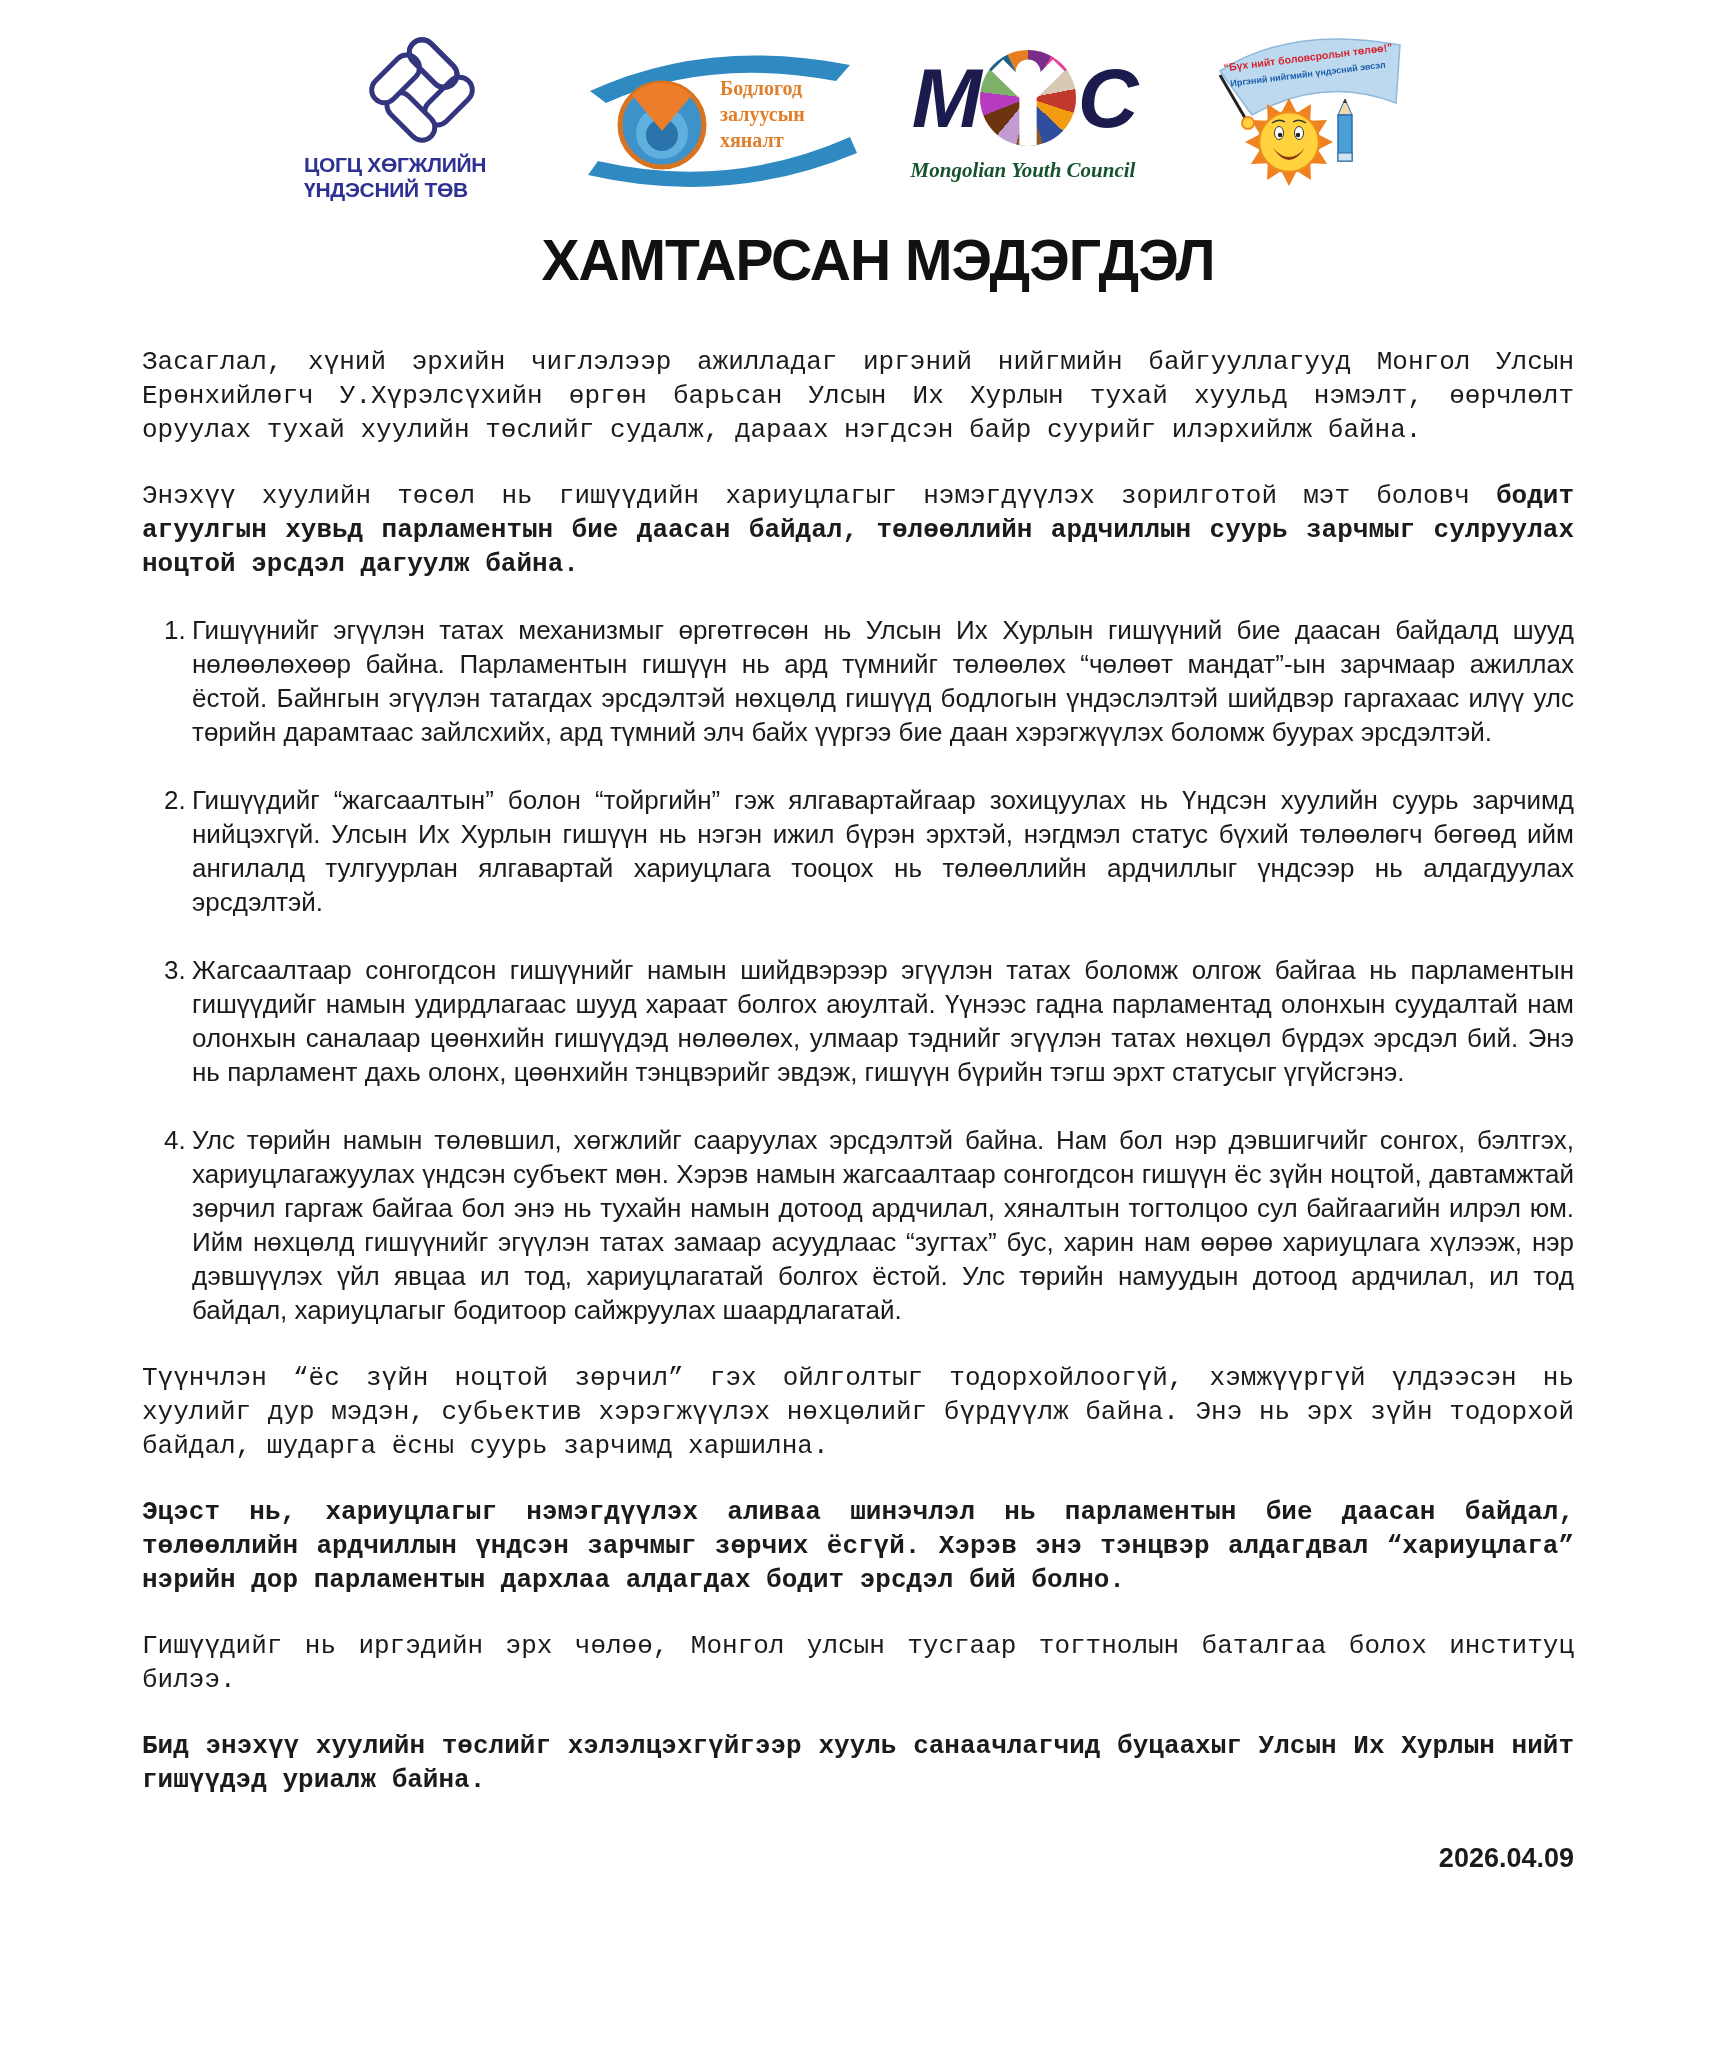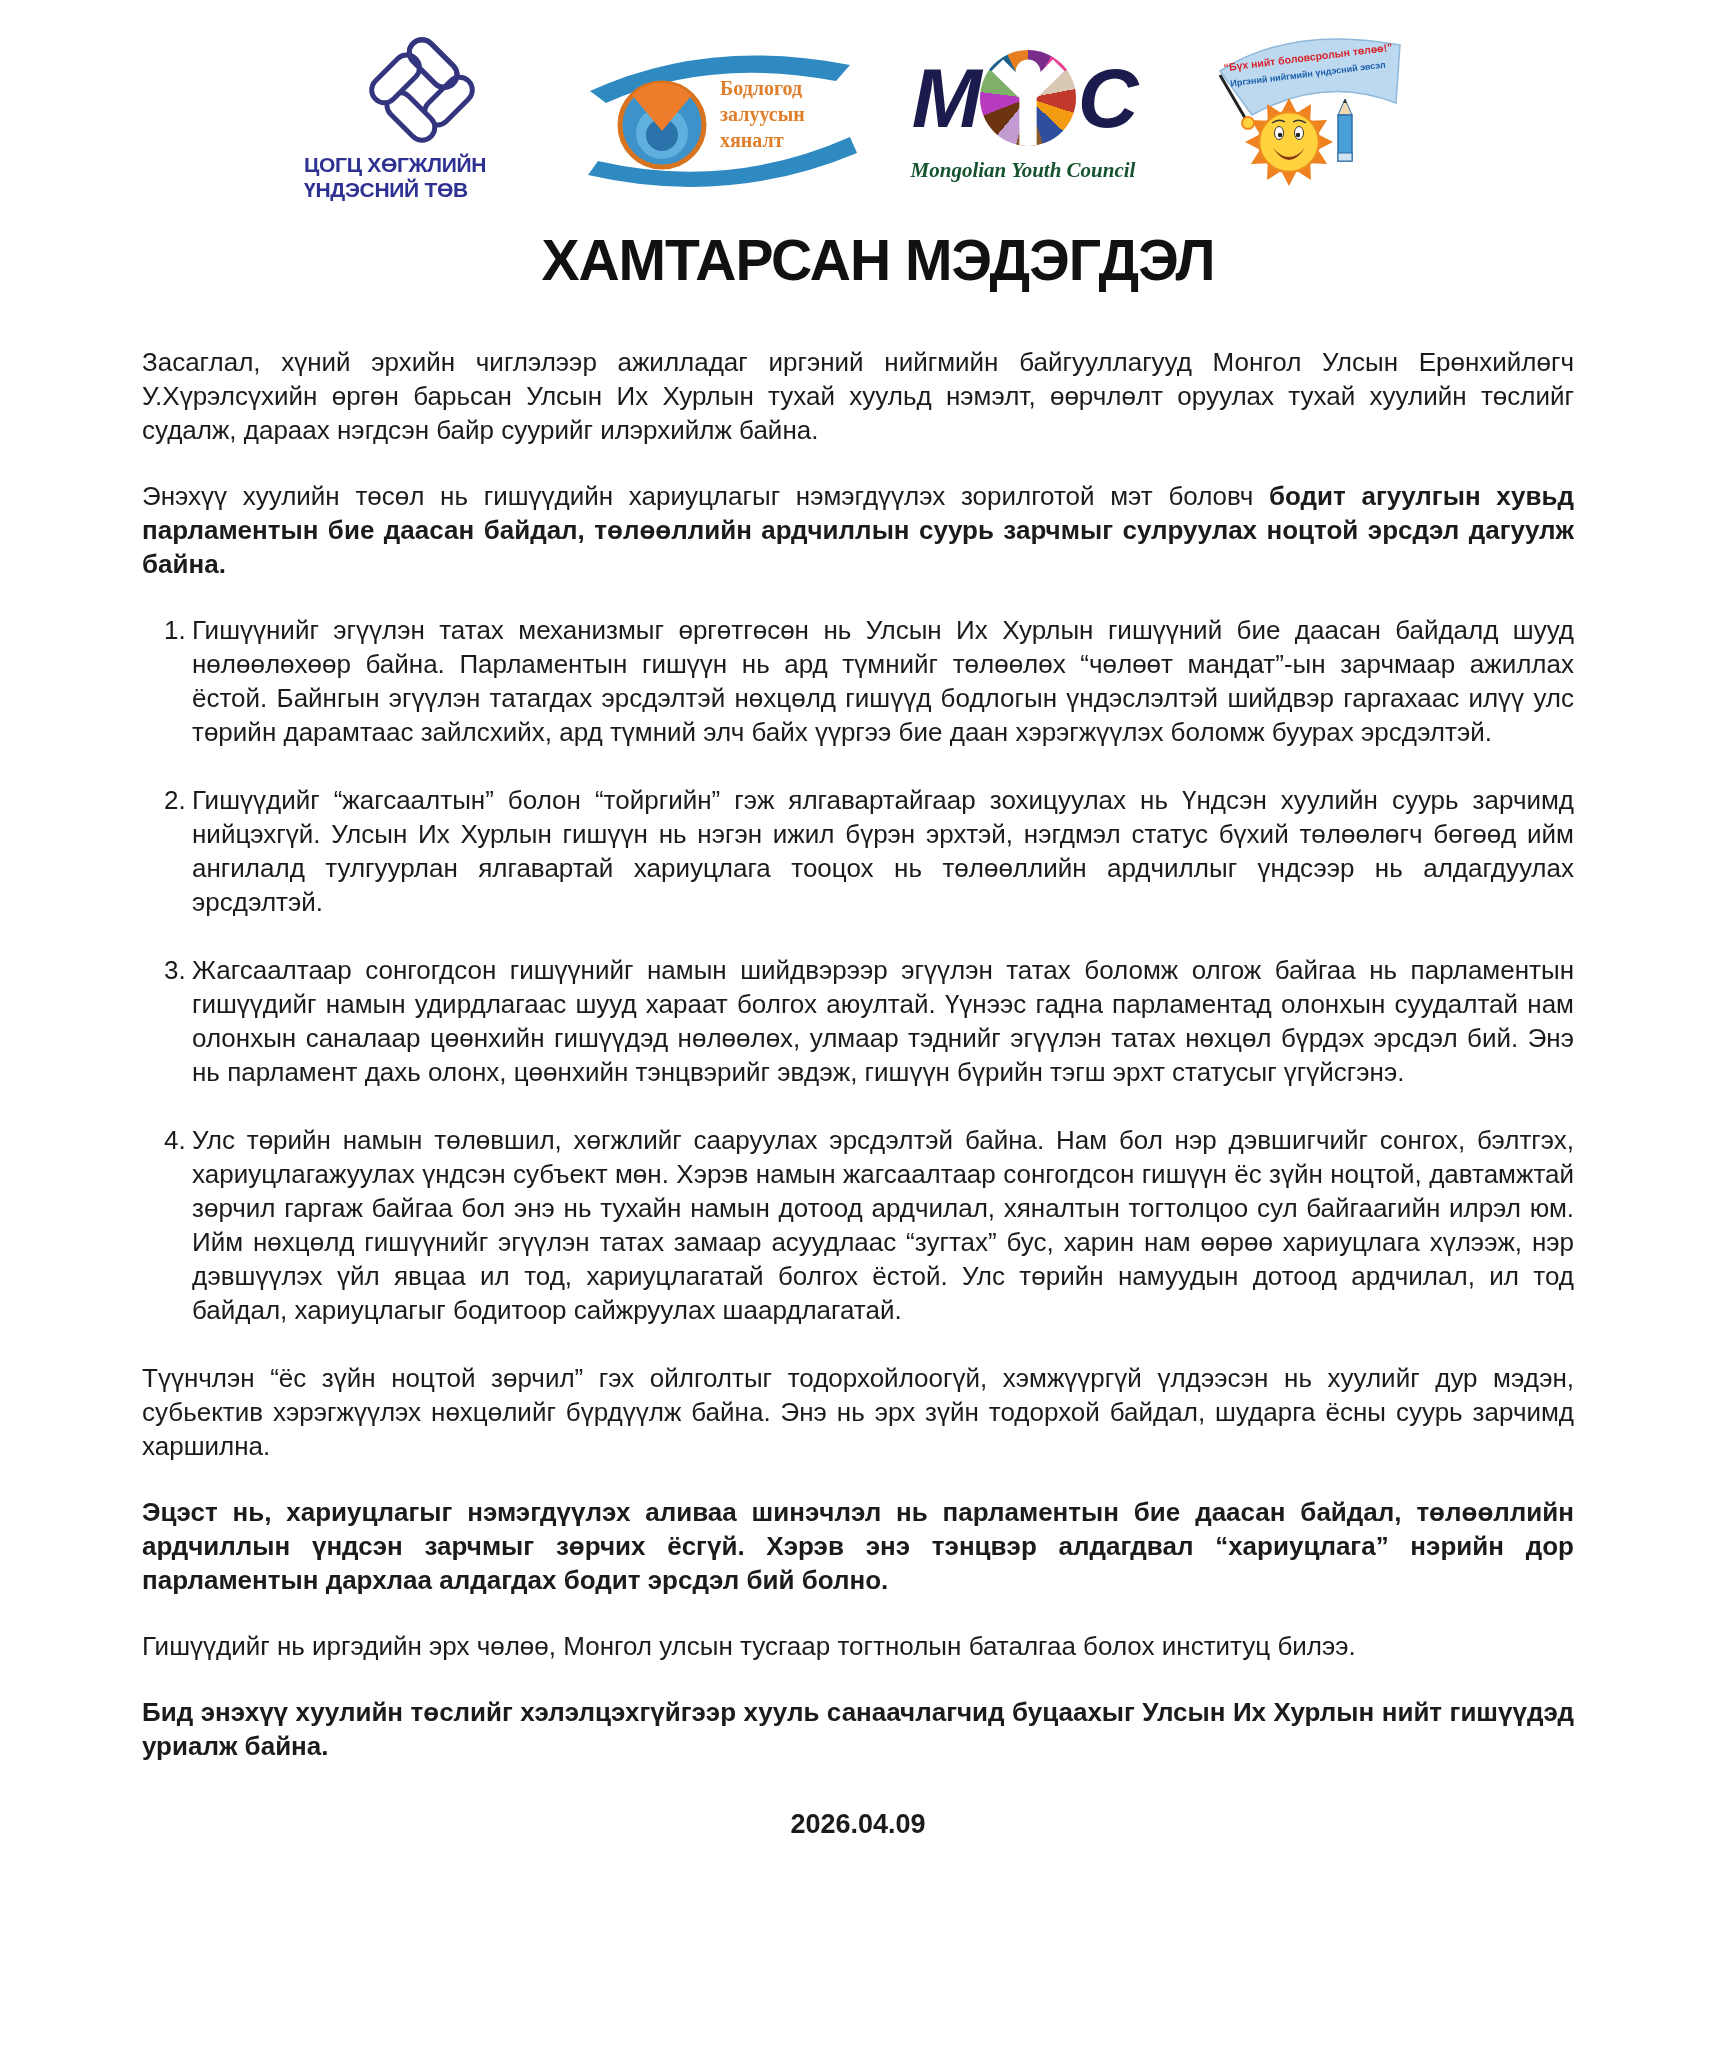--- a/index.html
+++ b/index.html
@@ -65,26 +65,26 @@
   .glob-text {
     color:#1f86c4; font-weight:bold; font-size:25px; line-height:1.12;
     letter-spacing:-0.5px; white-space:pre-line;
   }
   
   .doc-title {
     text-align:center; font-size:57px; font-weight:bold; color:#111;
     letter-spacing:-1px; margin:22px 0 52px 0;padding-left:40px;
   }
   .doc-body { padding:0 142px; font-size:26px; line-height:34px; text-align:justify; }
-  .doc-body p { margin-bottom:32px; }
+  .doc-body p { margin-bottom:32px;font-family:Liberation Mono, monospace; }
   .bold { font-weight:bold; }
   ol.points { list-style:none; margin:6px 0 32px 0; }
   ol.points li { position:relative; padding-left:50px; margin-bottom:34px; }
   ol.points .num { position:absolute; left:22px; top:0; }
-  .doc-date { text-align:center; font-weight:bold; font-size:27px; margin-top:44px; }
+  .doc-date { text-align:right; font-weight:bold; font-size:27px; margin-top:44px; }
 </style>
 </head>
 <body>
 
 <header class="logo-row">
 
   <div class="logo-item logo-cdnc">
     <svg class="diamond" width="118" height="118" viewBox="0 0 120 120">
       <g transform="rotate(45 60 60)" stroke="#34357f" stroke-width="5" fill="#ffffff">
         <rect x="20" y="20" width="58" height="26" rx="13"></rect>

